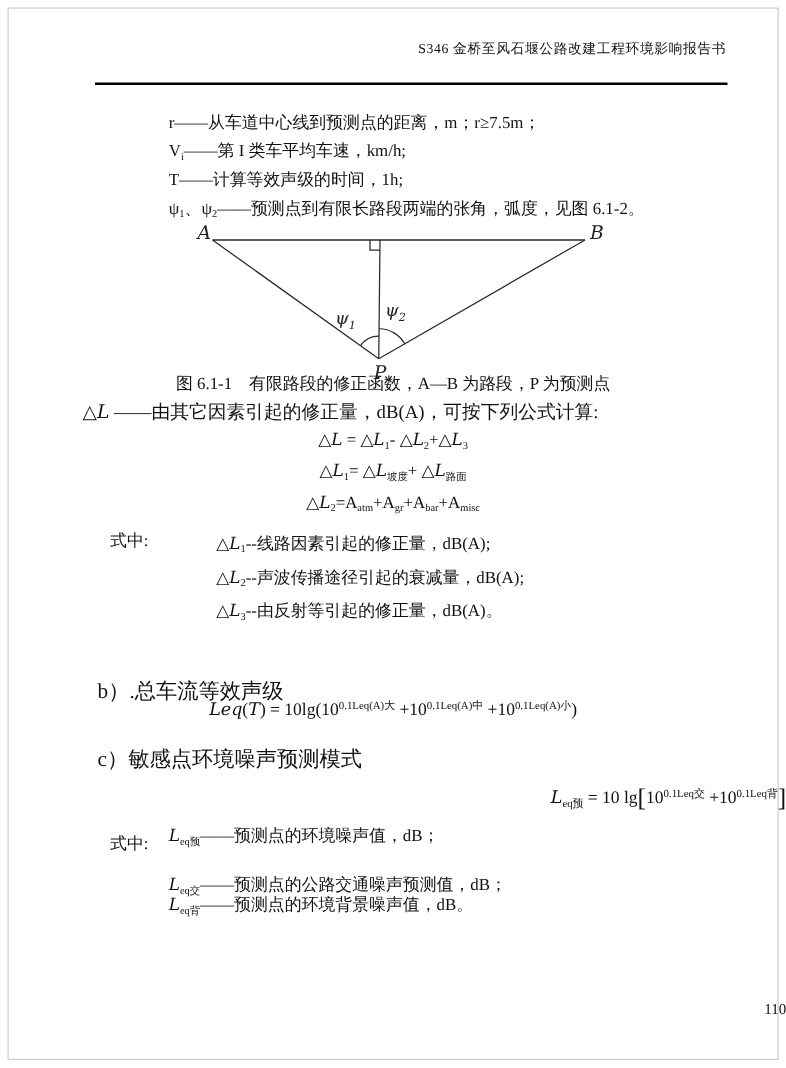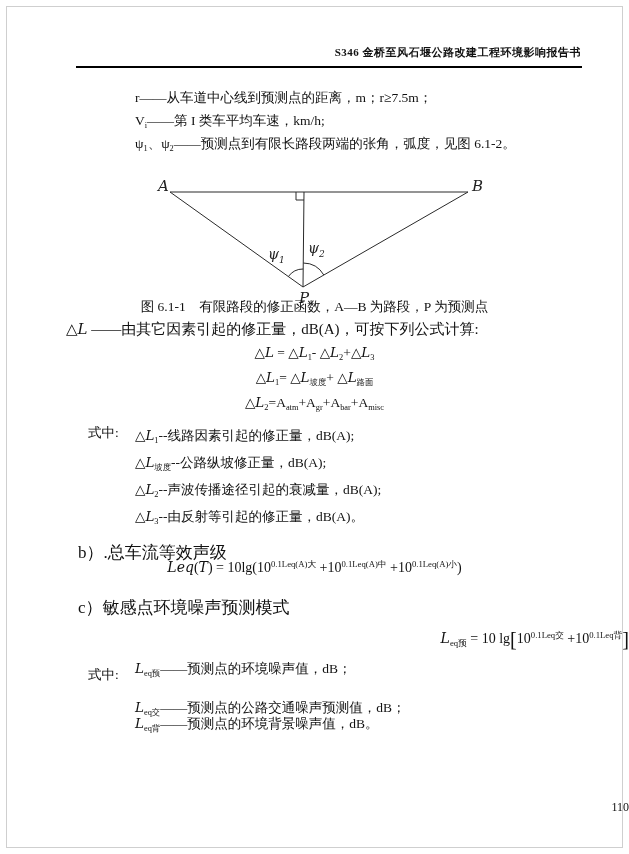--- a/index.html
+++ b/index.html
@@ -2,33 +2,33 @@
 <html><head>
 <meta charset="utf-8">
 <style>
   html,body{margin:0;padding:0;}
   body{
     width:629px;height:854px;position:relative;background:#ffffff;
     font-family:"Liberation Serif","DejaVu Serif",serif;color:#111;
     overflow:hidden;
   }
   .frame{position:absolute;top:6px;left:6px;right:6px;bottom:6px;border:1px solid #cfcfcf;pointer-events:none;}
-  .header-title{position:absolute;top:45px;right:48px;font-size:11px;font-weight:bold;letter-spacing:0.5px;}
+  .header-title{position:absolute;top:31px;right:48px;font-size:11px;font-weight:normal;letter-spacing:0.5px;}
   .header-rule{position:absolute;top:66px;left:76px;right:47px;height:2px;background:#000;}
   .defs{position:absolute;left:135px;top:86px;font-size:13.5px;}
   .def-line{height:23px;line-height:23px;white-space:nowrap;}
   .figure-svg{position:absolute;left:140px;top:177px;}
   .caption{position:absolute;top:298px;left:0;width:100%;text-align:center;font-size:13.5px;white-space:nowrap;}
   .delta-intro{position:absolute;left:66px;top:320px;font-size:15px;white-space:nowrap;}
   .formula{position:absolute;left:0;width:100%;text-align:center;font-size:13.5px;white-space:nowrap;}
   .f1{top:344px;} .f2{top:369px;} .f3{top:394px;}
   .fb{top:559px;font-size:14px;} .fc{top:628px;font-size:14px;text-align:right;}
   .where1-label{position:absolute;left:88px;top:424px;font-size:13.5px;}
   .where1-items{position:absolute;left:135px;top:424px;font-size:13.5px;}
-  .w1-item{height:27px;line-height:22px;white-space:nowrap;}
+  .w1-item{height:27px;line-height:22px;white-space:nowrap;margin-left:38px;}
   .section-heading{position:absolute;left:78px;font-size:17px;white-space:nowrap;}
   .sb{top:541px;} .sc{top:596px;}
   .where2-label{position:absolute;left:88px;top:666px;font-size:13.5px;}
   .where2-item{position:absolute;left:135px;font-size:13.5px;white-space:nowrap;}
   .footer-page{position:absolute;top:800px;left:0;width:100%;text-align:right;font-size:12px;}
   
   .seg-txt{}
   .seg-var{font-family:"DejaVu Serif","Liberation Serif",serif;font-style:italic;}
   .seg-sub{font-size:0.62em;vertical-align:-0.35em;letter-spacing:0;}
   .seg-sup{font-size:0.62em;vertical-align:0.55em;letter-spacing:0;font-family:Liberation Serif, serif;}
@@ -40,20 +40,21 @@
 <body>
 
 <div class="frame"></div>
 
 <div class="header-title">S346 金桥至风石堰公路改建工程环境影响报告书</div>
 <div class="header-rule"></div>
 
 <div class="defs">
   <div class="def-line"><span class="seg-txt">r——从车道中心线到预测点的距离，m；r≥7.5m；</span></div>
   <div class="def-line"><span class="seg-txt">V</span><span class="seg-sub">i</span><span class="seg-txt">——第 I 类车平均车速，km/h;</span></div>
+  <div class="def-line"><span class="seg-txt">T——计算等效声级的时间，1h;</span></div>
   <div class="def-line"><span class="seg-txt">ψ</span><span class="seg-sub">1</span><span class="seg-txt">、ψ</span><span class="seg-sub">2</span><span class="seg-txt">——预测点到有限长路段两端的张角，弧度，见图 6.1-2。</span></div>
 </div>
 
 <svg class="figure-svg" width="360" height="132" viewBox="0 0 360 132">
   <line x1="30" y1="15" x2="328" y2="15" stroke="#2a2a2a" stroke-width="1.2"></line>
   <line x1="30" y1="15" x2="163" y2="110" stroke="#2a2a2a" stroke-width="1"></line>
   <line x1="328" y1="15" x2="163" y2="110" stroke="#2a2a2a" stroke-width="1"></line>
   <line x1="164" y1="15" x2="163" y2="110" stroke="#2a2a2a" stroke-width="1"></line>
   <path d="M156 15 L156 23 L164 23" fill="none" stroke="#2a2a2a" stroke-width="1"></path>
   <path d="M148.4 99.5 A18 18 0 0 1 163.2 92" fill="none" stroke="#2a2a2a" stroke-width="1"></path>
@@ -69,21 +70,20 @@
 
 <div class="delta-intro"><span class="seg-txt">△</span><span class="seg-var">L</span><span class="seg-txt"> ——由其它因素引起的修正量，dB(A)，可按下列公式计算:</span></div>
 
 <div class="formula f1"><span class="seg-txt">△</span><span class="seg-var">L</span><span class="seg-txt"> = △</span><span class="seg-var">L</span><span class="seg-sub">1</span><span class="seg-txt">- △</span><span class="seg-var">L</span><span class="seg-sub">2</span><span class="seg-txt">+△</span><span class="seg-var">L</span><span class="seg-sub">3</span></div>
 <div class="formula f2"><span class="seg-txt">△</span><span class="seg-var">L</span><span class="seg-sub">1</span><span class="seg-txt">= △</span><span class="seg-var">L</span><span class="seg-sub">坡度</span><span class="seg-txt">+ △</span><span class="seg-var">L</span><span class="seg-sub">路面</span></div>
 <div class="formula f3"><span class="seg-txt">△</span><span class="seg-var">L</span><span class="seg-sub">2</span><span class="seg-txt">=A</span><span class="seg-sub">atm</span><span class="seg-txt">+A</span><span class="seg-sub">gr</span><span class="seg-txt">+A</span><span class="seg-sub">bar</span><span class="seg-txt">+A</span><span class="seg-sub">misc</span></div>
 
 <div class="where1-label">式中:</div>
 <div class="where1-items">
   <div class="w1-item"><span class="seg-txt">△</span><span class="seg-var">L</span><span class="seg-sub">1</span><span class="seg-txt">--线路因素引起的修正量，dB(A);</span></div>
-  <div class="w1-item"><span class="seg-txt">△</span><span class="seg-var">L</span><span class="seg-sub">坡度</span><span class="seg-txt">--公路纵坡修正量，dB(A);</span></div>
   <div class="w1-item"><span class="seg-txt">△</span><span class="seg-var">L</span><span class="seg-sub">2</span><span class="seg-txt">--声波传播途径引起的衰减量，dB(A);</span></div>
   <div class="w1-item"><span class="seg-txt">△</span><span class="seg-var">L</span><span class="seg-sub">3</span><span class="seg-txt">--由反射等引起的修正量，dB(A)。</span></div>
 </div>
 
 <div class="section-heading sb">b）.总车流等效声级</div>
 <div class="formula fb"><span class="seg-var">Leq</span><span class="seg-txt">(</span><span class="seg-var">T</span><span class="seg-txt">) = 10lg(10</span><span class="seg-sup">0.1Leq(A)大</span><span class="seg-txt"> +10</span><span class="seg-sup">0.1Leq(A)中</span><span class="seg-txt"> +10</span><span class="seg-sup">0.1Leq(A)小</span><span class="seg-txt">)</span></div>
 
 <div class="section-heading sc">c）敏感点环境噪声预测模式</div>
 <div class="formula fc"><span class="seg-var">L</span><span class="seg-sub">eq预</span><span class="seg-txt"> = 10 lg</span><span class="seg-brk">[</span><span class="seg-txt">10</span><span class="seg-sup">0.1Leq交</span><span class="seg-txt"> +10</span><span class="seg-sup">0.1Leq背</span><span class="seg-brk">]</span></div>
 

